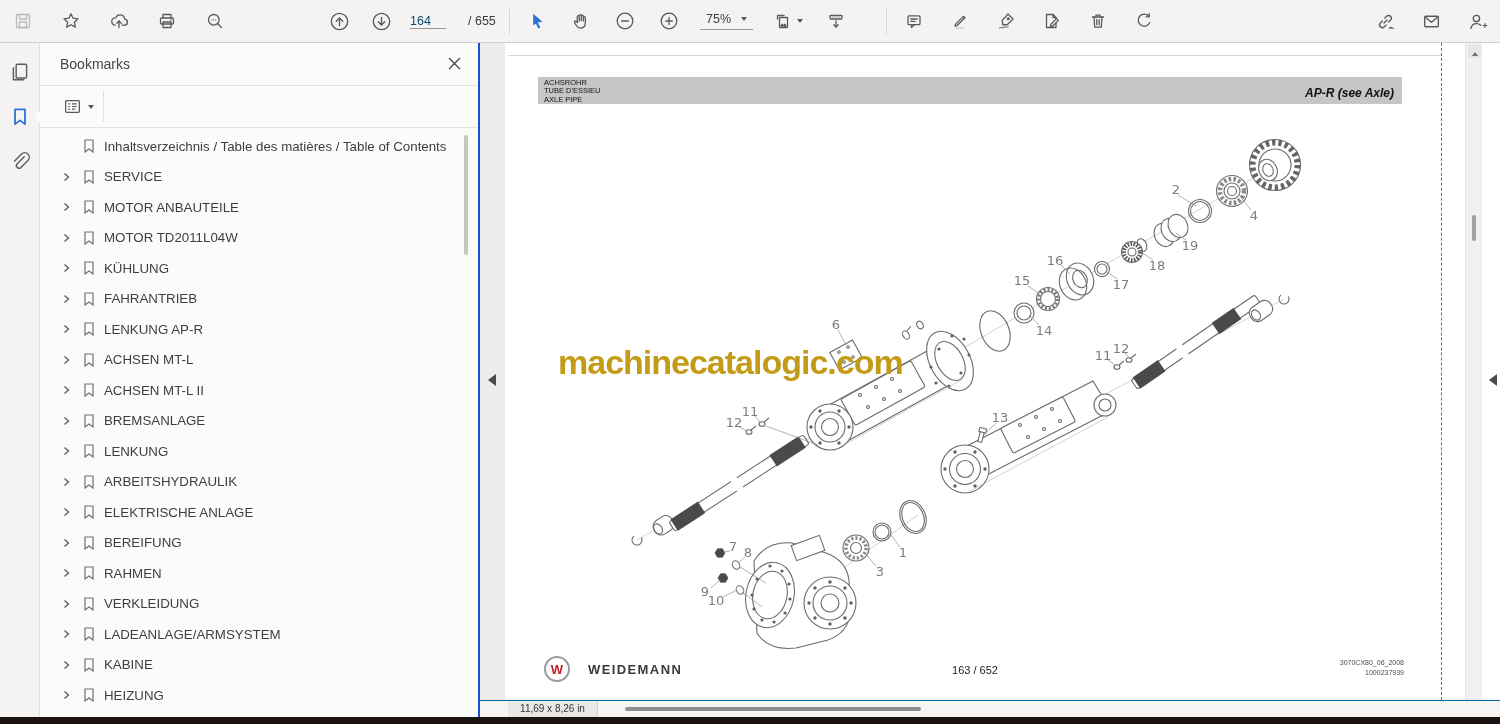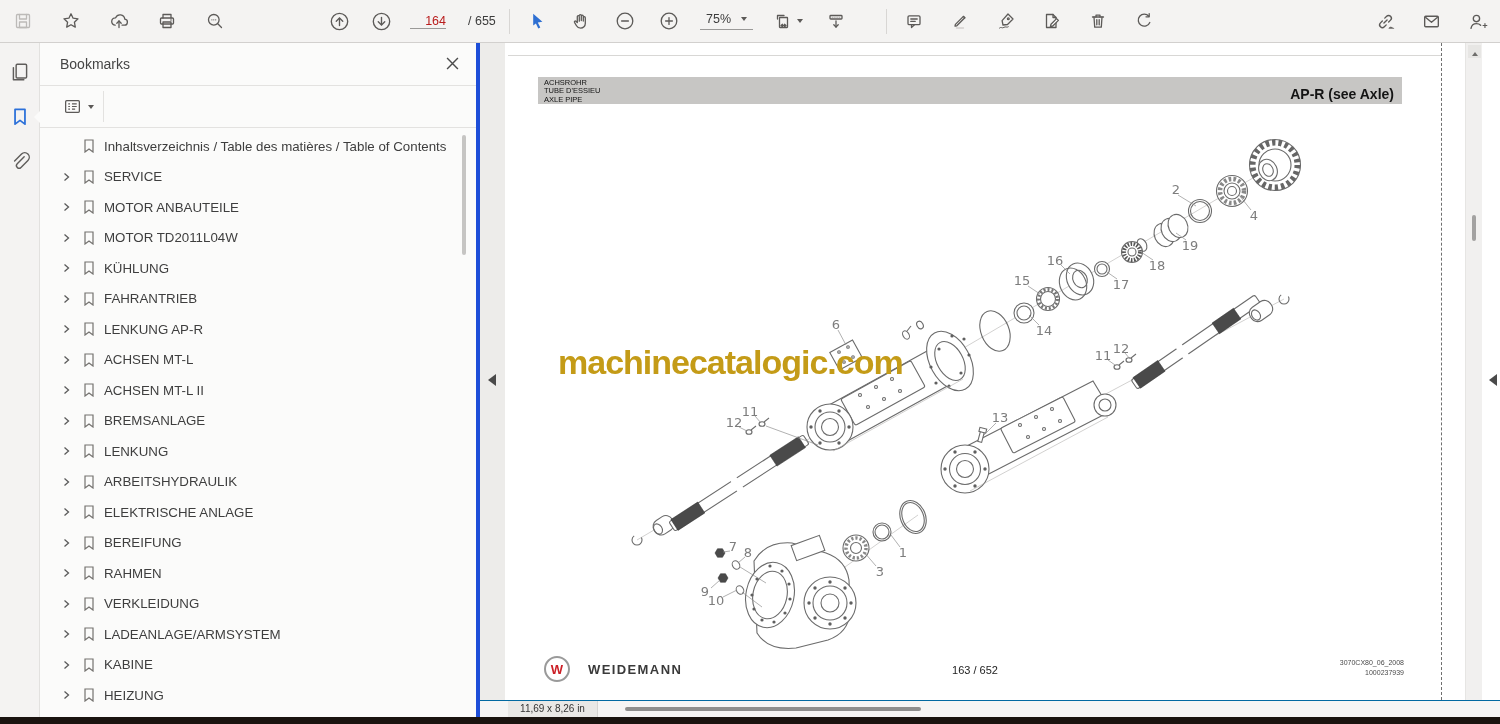--- a/index.html
+++ b/index.html
@@ -15,42 +15,42 @@
   .tb-btn svg { stroke:#5c5a58; fill:none; stroke-width:1.3; stroke-linecap:round; stroke-linejoin:round; }
   .tb-btn.disabled svg { stroke:#bcbab8; }
   .tb-group { position:absolute; top:8px; display:flex; align-items:center; }
   .g-left { left:10px; gap:22px; }
   .g-nav { left:326px; gap:16px; }
   .g-tools { left:524px; gap:18px; }
   .g-annot { left:901px; gap:20px; }
   .g-right { right:10px; gap:20px; }
   .tb-divider { position:absolute; top:9px; width:1px; height:25px; background:#d8d6d4; }
   .page-input { width:36px; border:none; border-bottom:1px solid #9a9998; background:transparent;
-    font-size:12.5px; color:#b91c1c; text-align:right; font-family:inherit; }
+    font-size:12.5px; color:#0c4a6e; text-align:left; font-family:inherit; }
   .page-total { font-size:12.5px; color:#3c3c3c; margin-left:6px; }
   .zoom-box { display:flex; align-items:center; gap:10px; border-bottom:1px solid #9a9998;
     padding:0 6px 3px 6px; cursor:pointer; }
   .zoom-text { font-size:12.5px; color:#3c3c3c; }
   .caret { width:0; height:0; border-left:3.5px solid transparent; border-right:3.5px solid transparent;
     border-top:4.2px solid #5b5957; display:inline-block; }
 
   
   .rail { position:absolute; left:0; top:43px; width:40px; height:674px; background:#f4f3f2;
     border-right:1px solid #e2e1df; display:flex; flex-direction:column; align-items:center;
     padding-top:18px; gap:23px; }
   .rail-btn { background:none; border:none; width:24px; height:22px; cursor:pointer;
     display:flex; align-items:center; justify-content:center; }
   .rail-btn svg { stroke:#5f5d5b; fill:none; stroke-width:1.3; stroke-linecap:round; stroke-linejoin:round; }
   .rail-btn.active svg { stroke:#2b70d9; stroke-width:1.6; }
   .rail-notch { position:absolute; left:27px; top:67px; width:0; height:0;
     border:7px solid transparent; border-right-color:#fbfbfa; }
 
   
   .sidebar { position:absolute; left:40px; top:43px; width:440px; height:674px;
-    background:#fbfbfa; border-right:4px solid #1d4ed8; }
+    background:#fbfbfa; border-right:2px solid #1d4ed8; }
   .sb-header { position:relative; height:42px; }
   .sb-title { position:absolute; left:20px; top:13px; font-size:14px; color:#454545; }
   .sb-close { position:absolute; right:14px; top:11px; background:none; border:none; cursor:pointer; padding:3px; }
   .sb-close svg { stroke:#4c4c4c; stroke-width:1.3; fill:none; }
   .sb-divider { height:1px; background:#e3e2e0; margin:0 0px; }
   .sb-tools { position:relative; height:41px; }
   .sb-options { position:absolute; left:20px; top:8px; background:none; border:none; cursor:pointer;
     display:flex; align-items:center; gap:6px; padding:3px; }
   .sb-options svg { stroke:#5c5a58; fill:none; stroke-width:1.2; }
   .sb-vsep { position:absolute; left:63px; top:5px; width:1px; height:31px; background:#e3e2e0; }
@@ -73,21 +73,21 @@
     border:6px solid transparent; border-right:8px solid #4a4a4a; border-left:none; }
 
   .pdf-page { position:absolute; left:28px; top:0; width:934px; height:657px; background:#fff;
     border-right:1px dashed #6f6f6f; }
   .page-top-line { position:absolute; left:0; top:12px; width:100%; height:1px; background:#d8d7d5; }
 
   .page-header-bar { position:absolute; left:30px; top:34px; width:864px; height:27px;
     background:#c7c6c4; padding:2px 8px 0 6px; }
   .phb-line { font-size:7.5px; font-weight:400; color:#141414; line-height:1.13;
     font-family:"Liberation Sans", sans-serif; }
-  .phb-right { position:absolute; right:8px; top:9px; font-size:14px; font-weight:700; color:#141414; }
+  .phb-right { position:absolute; right:8px; top:9px; font-size:12px; font-weight:700; color:#141414;font-style:italic; }
 
   .diagram-svg { position:absolute; left:0; top:0; pointer-events:none; }
   .labels-layer { position:absolute; left:0; top:0; width:934px; height:657px; pointer-events:none; }
   .part-label { position:absolute; transform:translate(-50%,-50%); font-size:13px; color:#7d7d7d;
     font-family:"DejaVu Sans", sans-serif; }
 
   .watermark { position:absolute; left:50px; top:300px; font-size:34px; font-weight:700;
     letter-spacing:-1px; color:#c49b17; white-space:nowrap; }
 
   .page-footer { position:absolute; left:0; top:605px; width:934px; height:45px; }

